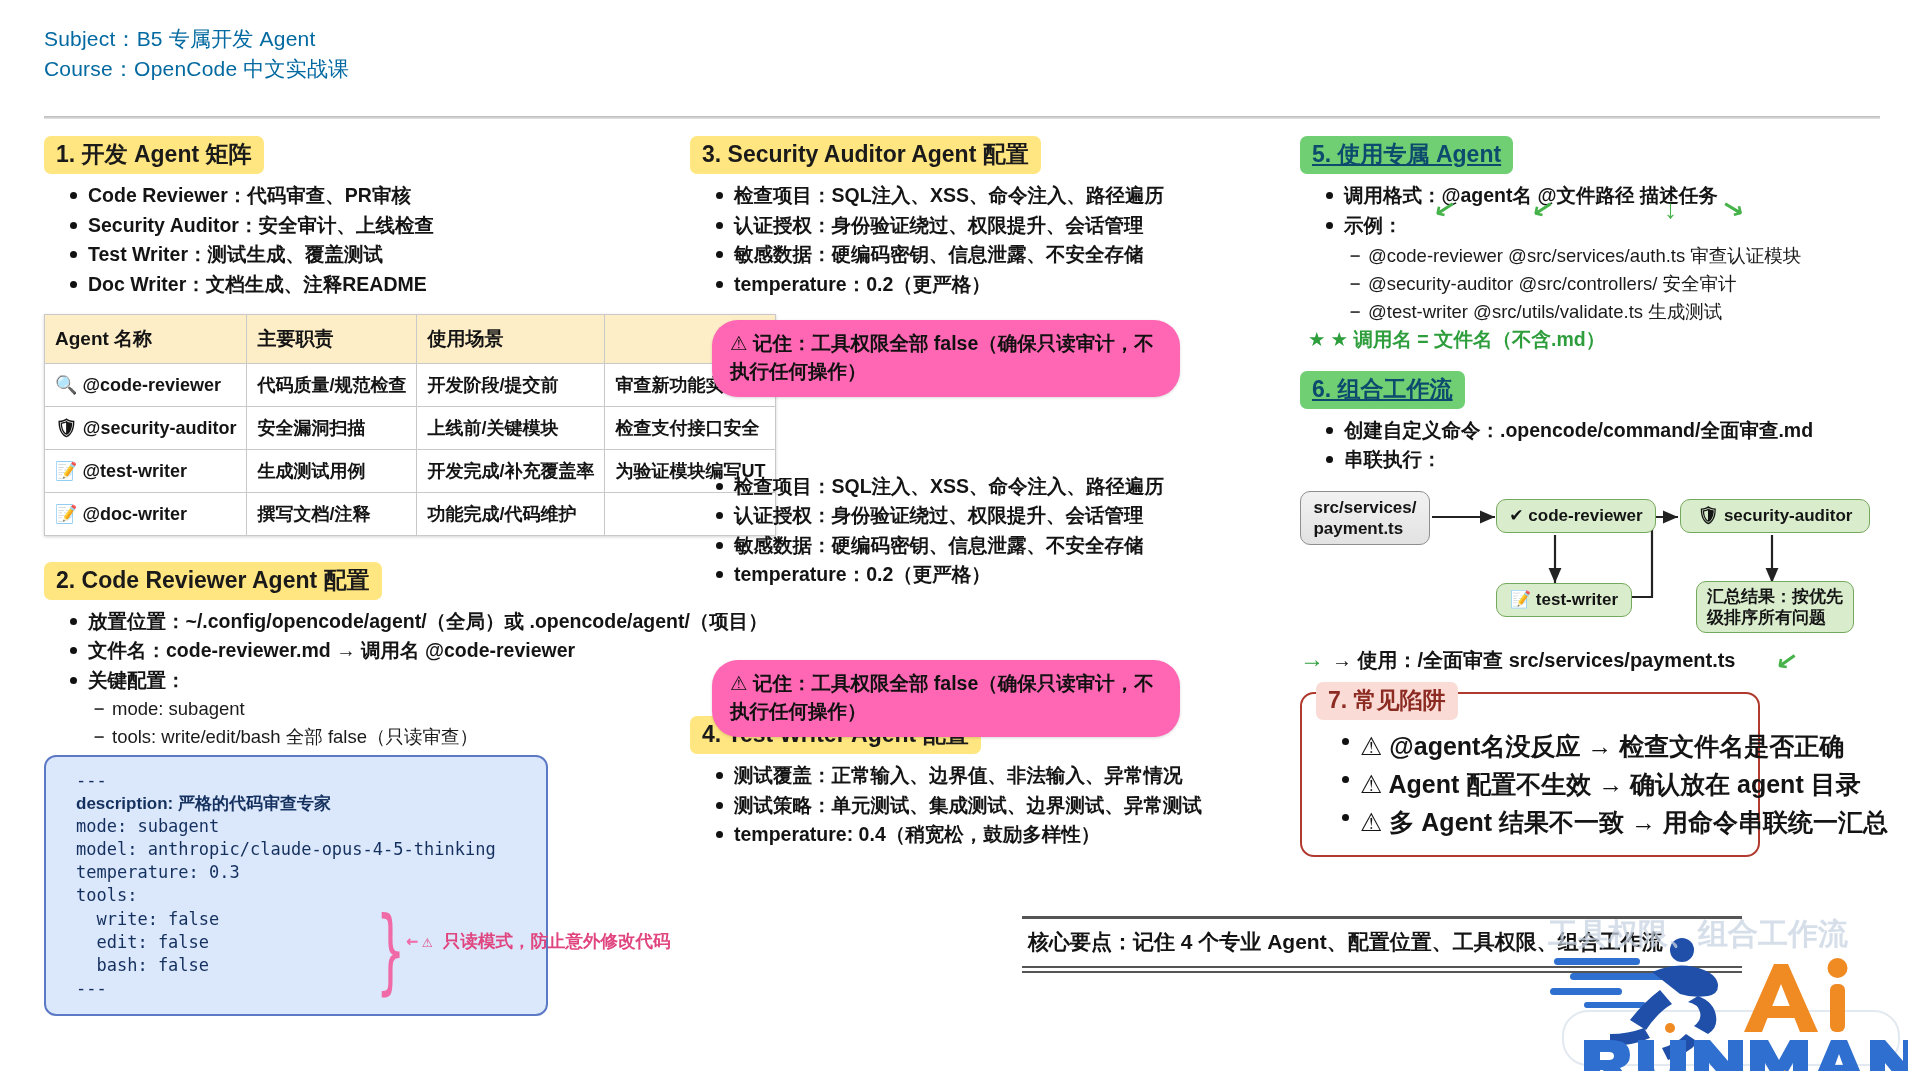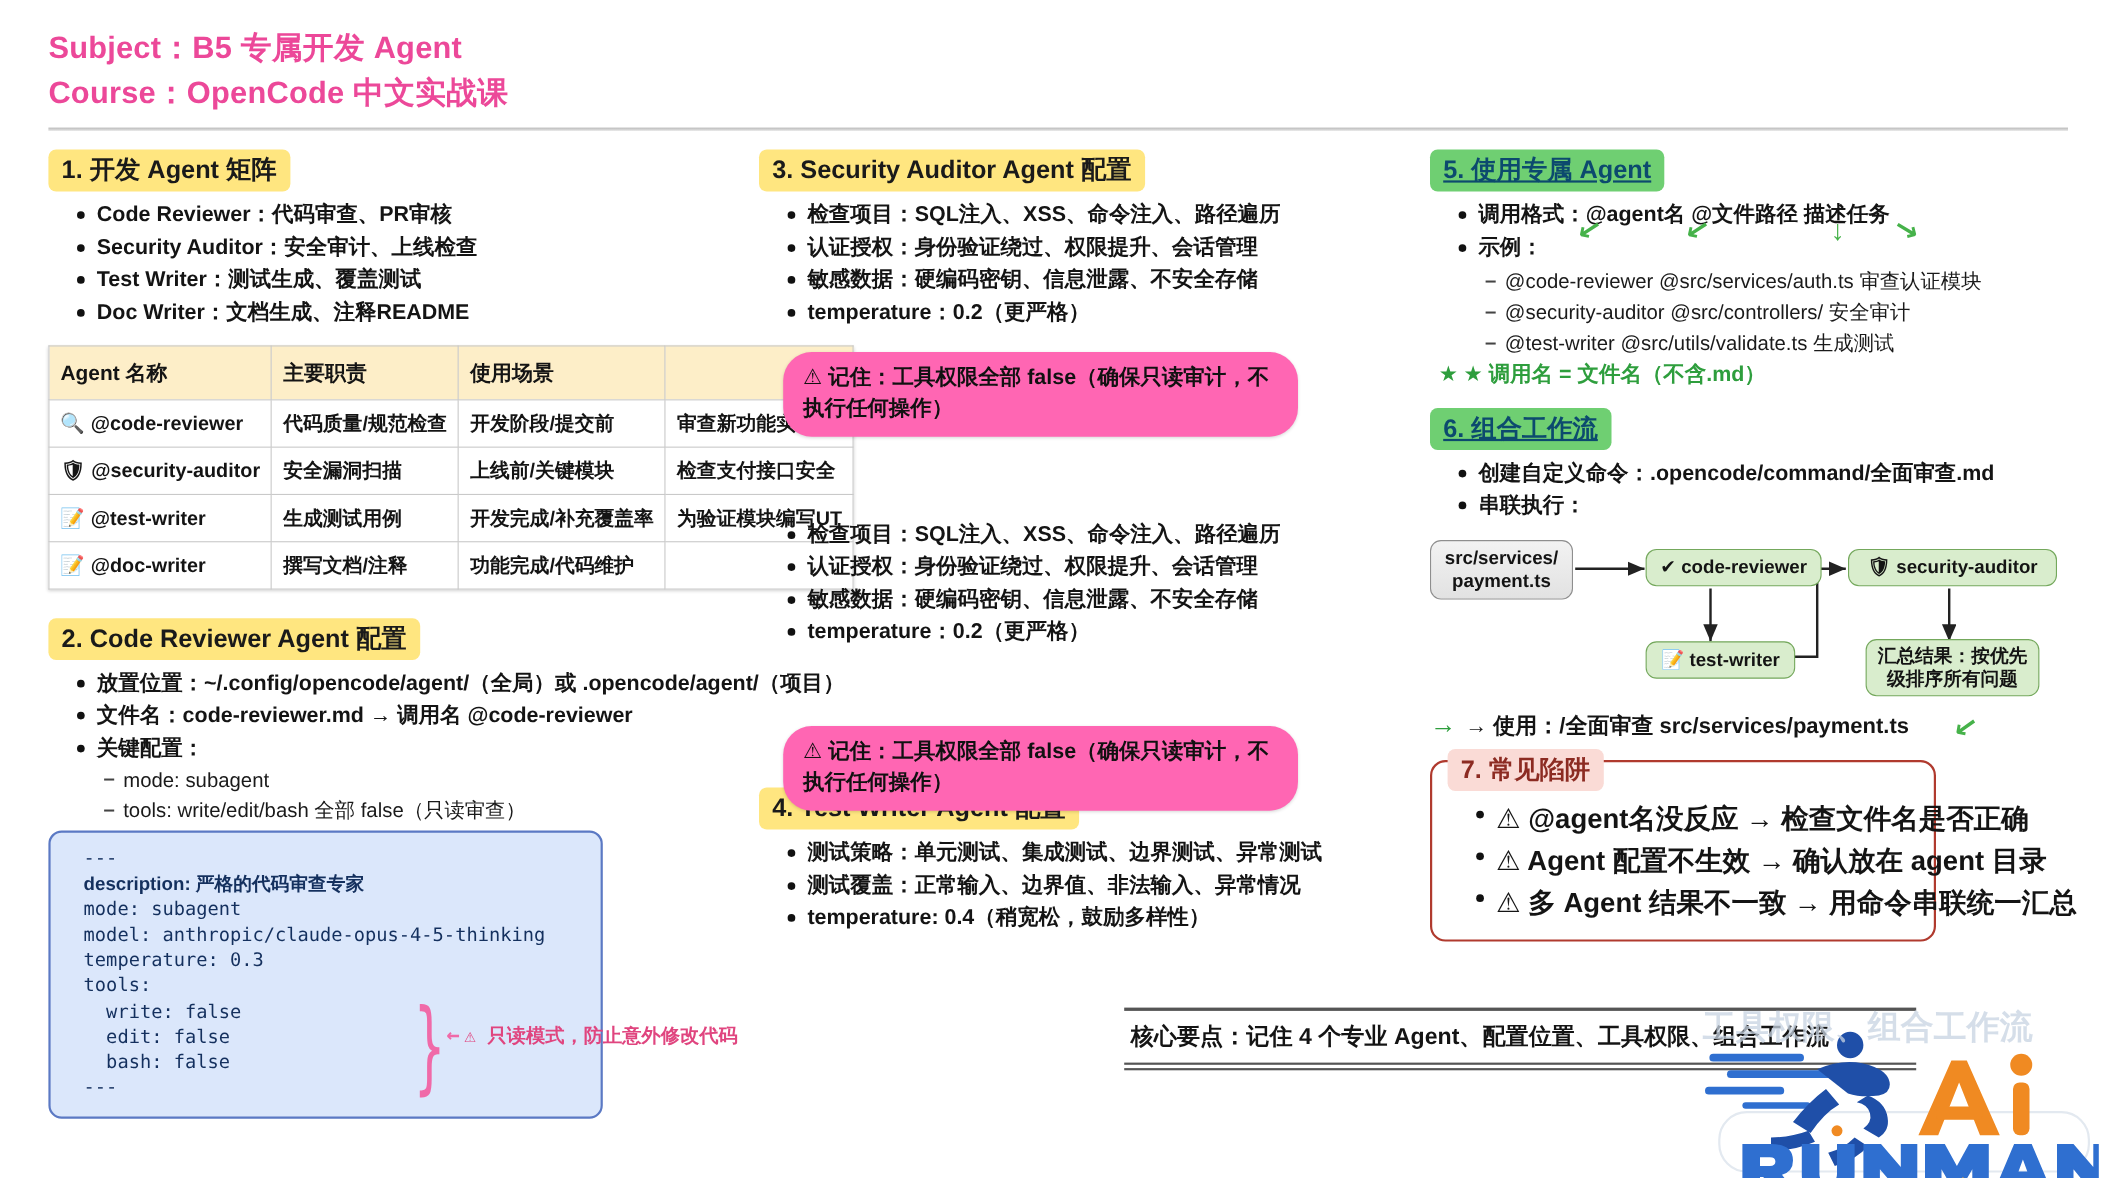--- a/index.html
+++ b/index.html
@@ -5,21 +5,21 @@
   html,body{margin:0;padding:0;}
   body{
     width:1920px;height:1071px;background:#ffffff;
     font-family:"Liberation Sans","DejaVu Sans",sans-serif;
     color:#111;overflow:hidden;position:relative;
   }
   .page{position:relative;width:1920px;height:1071px;}
 
   
   .header{position:absolute;left:44px;top:24px;width:1840px;}
-  .header .line{font-size:28px;font-weight:700;letter-spacing:.2px;line-height:1.45;color:#ec4899;}
+  .header .line{font-size:21px;font-weight:400;letter-spacing:.2px;line-height:1.45;color:#0369a1;}
   .hrule{position:absolute;left:44px;top:116px;width:1836px;height:3px;
          background:linear-gradient(to bottom,#b9b9b9,#e6e6e6);}
 
   
   .col{position:absolute;}
   .col-left{left:44px;top:136px;width:660px;}
   .col-mid{left:690px;top:136px;width:600px;}
   .col-right{left:1300px;top:136px;width:580px;}
 
   
@@ -65,21 +65,21 @@
   
   .garrow{position:absolute;color:#46b24a;font-size:26px;font-weight:700;line-height:1;}
 
   
   .starline{margin-left:8px;font-size:19.5px;font-weight:700;color:#2e9e3d;white-space:nowrap;}
   .starline .st{color:#2e9e3d;margin-right:5px;}
 
   
   .flow{position:relative;margin-top:12px;height:148px;width:580px;}
   .node{position:absolute;border-radius:10px;font-size:17px;font-weight:700;
-        display:flex;align-items:center;justify-content:center;text-align:center;
+        display:flex;align-items:center;justify-content:center;text-align:left;
         line-height:1.24;color:#141414;padding:6px 10px;box-sizing:border-box;}
   .n-gray{background:linear-gradient(#f2f2f2,#e2e2e2);border:1.6px solid #8e8e8e;}
   .n-green{background:#d9edcd;border:1.6px solid #74a85c;}
   .flow svg{position:absolute;left:0;top:0;overflow:visible;}
 
   
   .useline{margin-top:10px;font-size:20px;font-weight:700;white-space:nowrap;color:#141414;}
   .useline .ga{color:#2e9e3d;font-size:24px;margin-right:8px;}
 
   
@@ -203,22 +203,22 @@
       <li>检查项目：SQL注入、XSS、命令注入、路径遍历</li>
       <li>认证授权：身份验证绕过、权限提升、会话管理</li>
       <li>敏感数据：硬编码密钥、信息泄露、不安全存储</li>
       <li class="nb">temperature：0.2（更严格）</li>
     </ul>
 
     <div style="margin-top:126px">
       <div class="sec-title t-yellow">4. Test Writer Agent 配置</div>
     </div>
     <ul class="b">
+      <li>测试覆盖：正常输入、边界值、非法输入、异常情况</li>
       <li>测试策略：单元测试、集成测试、边界测试、异常测试</li>
-      <li>测试覆盖：正常输入、边界值、非法输入、异常情况</li>
       <li class="nb">temperature: 0.4（稍宽松，鼓励多样性）</li>
     </ul>
   </div>
 
   <div class="callout" style="left:712px;top:320px;width:430px;">
     <span>⚠ 记住：工具权限全部 false（确保只读审计，不执行任何操作）</span>
   </div>
   <div class="callout" style="left:712px;top:660px;width:430px;">
     <span>⚠ 记住：工具权限全部 false（确保只读审计，不执行任何操作）</span>
   </div>

